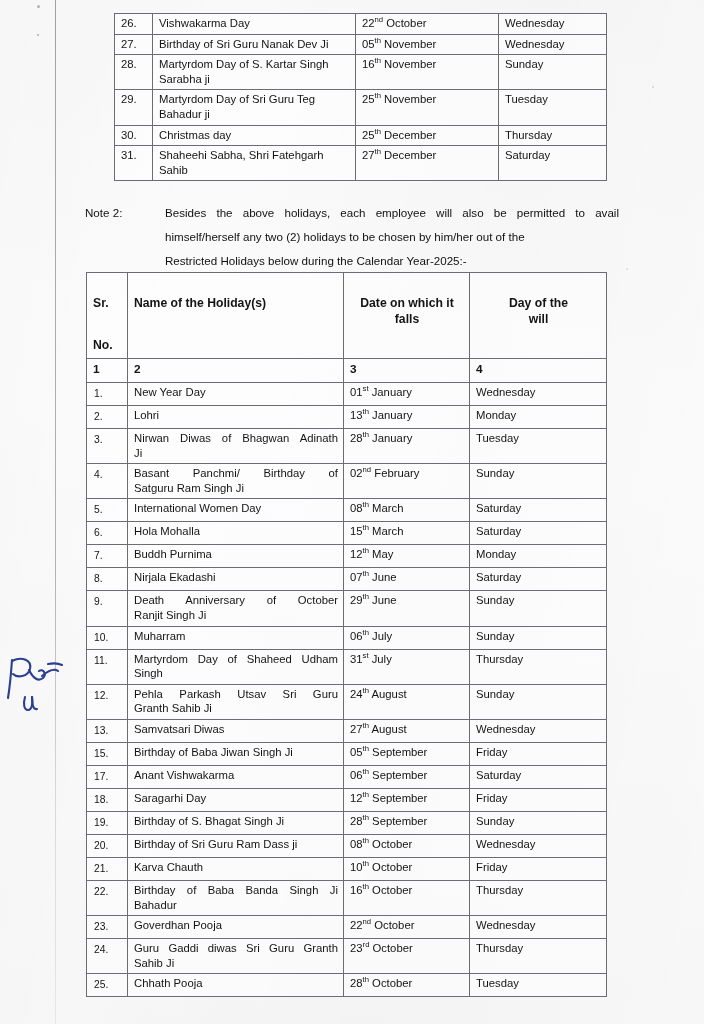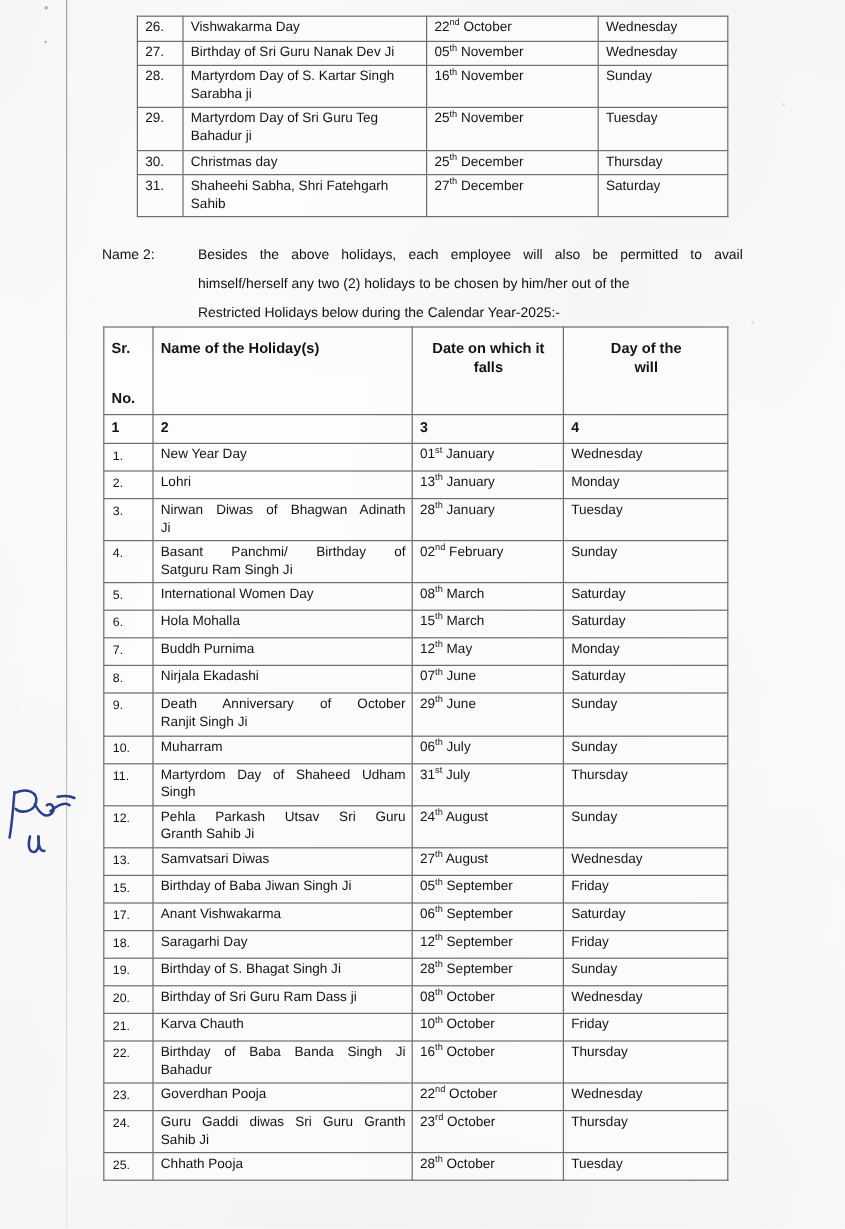--- a/index.html
+++ b/index.html
@@ -104,21 +104,21 @@
   }
   #table-restricted .c-sr   { width: 41px; }
   #table-restricted .c-name { width: 216px; }
   #table-restricted .c-date { width: 126px; }
   #table-restricted .c-day  { width: 137px; }
 
   #table-restricted thead th {
     font-weight: bold;
     font-size: 12.2px;
     line-height: 16px;
-    padding-top: 9px;
+    padding-top: 22px;
     padding-bottom: 5px;
     height: 52px;
     vertical-align: top;
   }
   #table-restricted thead th.hdr-center { text-align: center; }
   #table-restricted tr.colnum td {
     font-weight: bold;
     font-size: 11.8px;
     height: 16px;
     padding-top: 3px;
@@ -201,21 +201,21 @@
           <td class="sr-cell">31.</td>
           <td class="name-cell">Shaheehi Sabha, Shri Fatehgarh Sahib</td>
           <td>27<sup>th</sup> December</td>
           <td>Saturday</td>
         </tr>
       </tbody>
   </table>
 
   <div class="note-block">
     <div class="note-row">
-      <div class="note-label">Name 2:</div>
+      <div class="note-label">Note 2:</div>
       <div class="note-body">
         <span>Besides the above holidays, each employee will also be permitted to avail</span>
         <span>himself/herself any two (2) holidays to be chosen by him/her out of the</span>
         <span class="last-line">Restricted Holidays below during the Calendar Year-2025:-</span>
       </div>
     </div>
   </div>
 
   <table class="doc-table" id="table-restricted">
     <colgroup>

